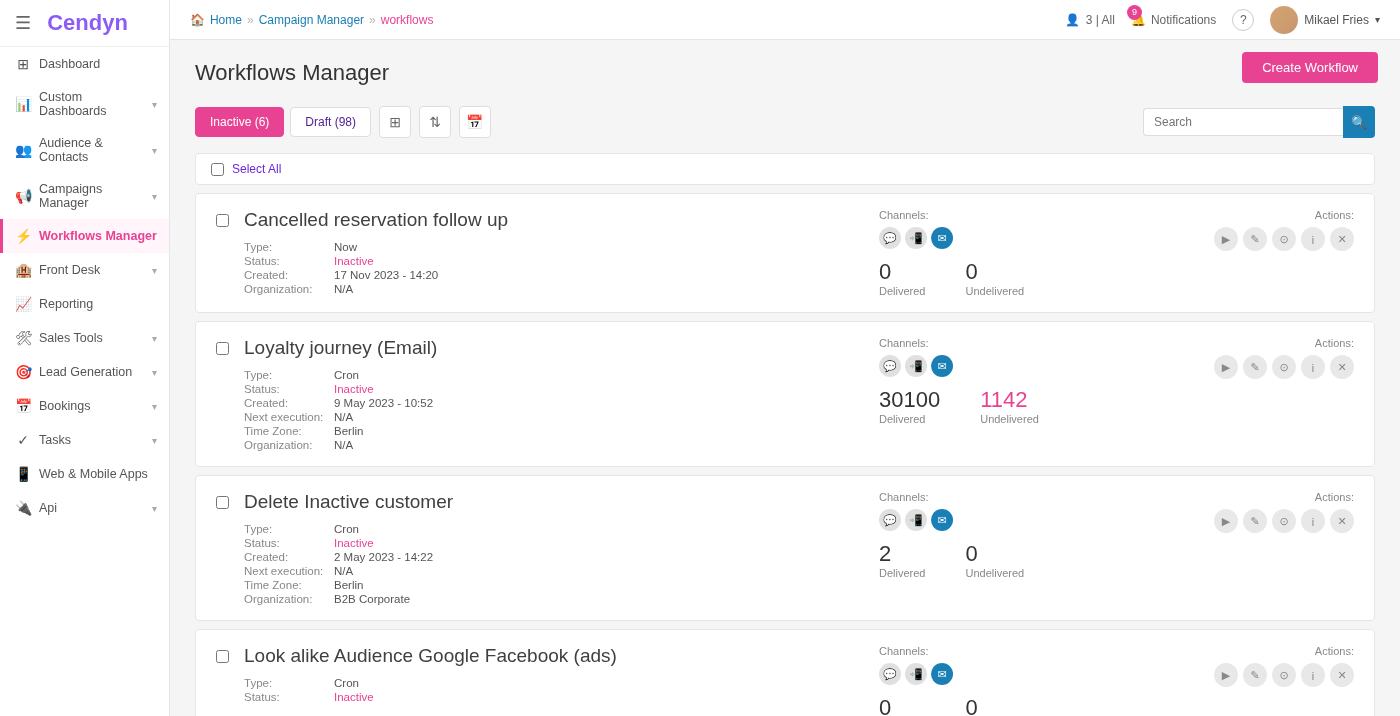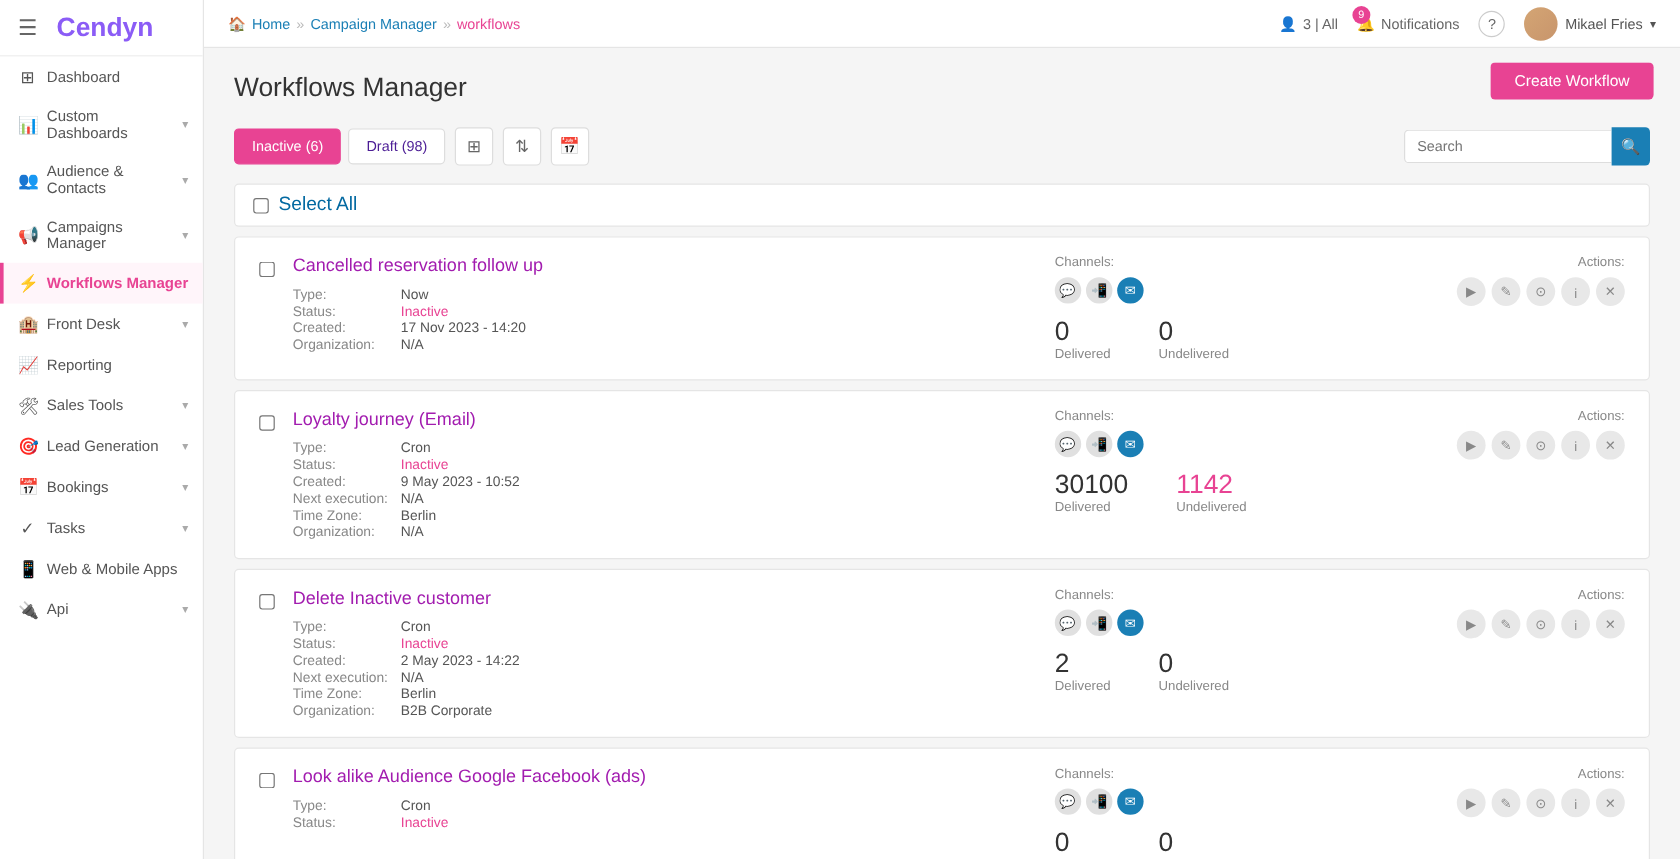--- a/index.html
+++ b/index.html
@@ -35,33 +35,33 @@
     .page-title { font-size: 22px; font-weight: 400; color: #333; margin-bottom: 20px; }
 
     
     .toolbar { display: flex; align-items: center; justify-content: space-between; margin-bottom: 15px; }
     .toolbar-left { display: flex; align-items: center; gap: 8px; }
     .tab-btn { padding: 7px 14px; border-radius: 4px; border: 1px solid #ddd; background: #fff; font-size: 12px; cursor: pointer; color: #4c1d95; }
     .tab-btn.active { background: #e84393; color: #fff; border-color: #e84393; }
     .icon-btn { width: 32px; height: 32px; border-radius: 4px; border: 1px solid #ddd; background: #fff; display: flex; align-items: center; justify-content: center; cursor: pointer; color: #666; font-size: 14px; }
     .toolbar-right { display: flex; align-items: center; gap: 0; }
     .search-box { display: flex; align-items: center; }
-    .search-input { padding: 6px 10px; border: 1px solid #ddd; border-right: none; border-radius: 4px 0 0 4px; font-size: 12px; width: 173px; color: #701a75; outline: none; }
+    .search-input { padding: 6px 10px; border: 1px solid #ddd; border-right: none; border-radius: 4px 0 0 4px; font-size: 12px; width: 200px; color: #701a75; outline: none; }
     .search-btn { width: 32px; height: 32px; background: #1a7fb5; border: none; border-radius: 0 4px 4px 0; display: flex; align-items: center; justify-content: center; cursor: pointer; color: #fff; font-size: 13px; }
     .create-btn { background: #e84393; color: #fff; border: none; padding: 8px 20px; border-radius: 4px; font-size: 13px; cursor: pointer; font-weight: 500; position: absolute; right: 22px; top: 52px; }
 
     
     .select-all-row { display: flex; align-items: center; gap: 8px; padding: 8px 15px; background: #fff; border: 1px solid #e5e5e5; border-radius: 4px; margin-bottom: 8px; }
-    .select-all-row label { font-size: 16px; color: #0369a1; cursor: pointer; }
+    .select-all-row label { font-size: 12px; color: #6d28d9; cursor: pointer; }
 
     
     .workflow-card { background: #fff; border: 1px solid #e5e5e5; border-radius: 4px; margin-bottom: 8px; padding: 15px 20px; display: flex; align-items: flex-start; gap: 15px; }
     .card-checkbox { margin-top: 5px; }
     .card-body { flex: 1; }
-    .card-title { font-size: 15px; font-weight: 500; color: #a21caf; margin-bottom: 10px; cursor: pointer; }
+    .card-title { font-size: 19px; font-weight: 500; color: #404040; margin-bottom: 10px; cursor: pointer; }
     .card-meta { display: grid; grid-template-columns: 90px auto; gap: 2px 0; font-size: 11.5px; color: #666; }
     .card-meta .label { color: #888; }
     .card-meta .value { color: #555; }
     .card-meta .value.inactive { color: #e84393; }
     .channels-section { display: flex; flex-direction: column; }
     .channels-label { font-size: 11px; color: #888; margin-bottom: 6px; }
     .channels-icons { display: flex; align-items: center; gap: 4px; }
     .ch-icon { width: 22px; height: 22px; border-radius: 50%; display: flex; align-items: center; justify-content: center; font-size: 11px; }
     .ch-icon.sms { background: #e0e0e0; color: #888; }
     .ch-icon.push { background: #e0e0e0; color: #888; }

